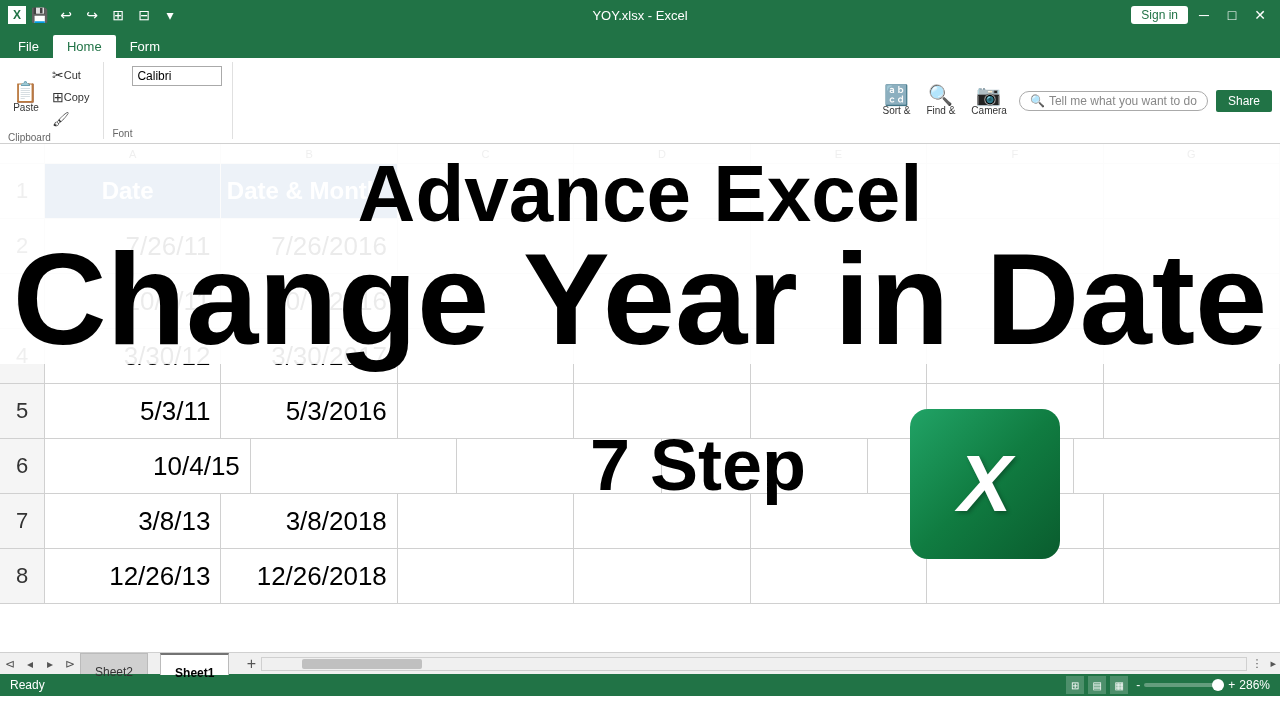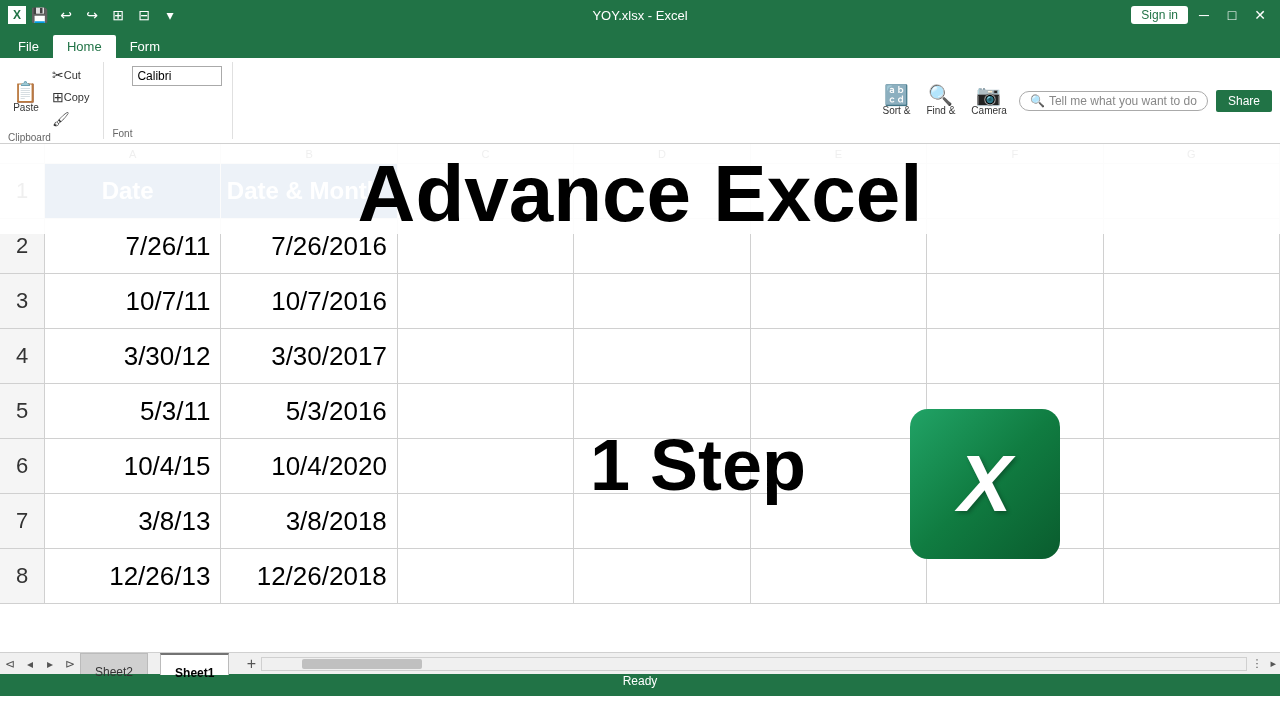--- a/index.html
+++ b/index.html
@@ -326,21 +326,20 @@
     
     .status-bar {
       height: 22px;
       background: #217346;
       display: flex;
       align-items: center;
       padding: 0 10px;
       gap: 20px;
       font-size: 12px;
       color: #fff;
-      flex-direction: column;
     }
     .status-right {
       margin-left: auto;
       display: flex;
       align-items: center;
       gap: 8px;
     }
     .zoom-slider {
       display: flex; align-items: center; gap: 4px;
     }
@@ -513,21 +512,20 @@
           <div class="cell">5/3/2016</div>
           <div class="cell empty"></div>
           <div class="cell empty"></div>
           <div class="cell empty"></div>
           <div class="cell empty"></div>
           <div class="cell empty"></div>
         </div>
         <div class="sheet-row">
           <div class="row-num">6</div>
           <div class="cell">10/4/15</div>
-          <div class="cell">10/4/2020</div>
           <div class="cell empty"></div>
           <div class="cell empty"></div>
           <div class="cell empty"></div>
           <div class="cell empty"></div>
           <div class="cell empty"></div>
         </div>
         <div class="sheet-row">
           <div class="row-num">7</div>
           <div class="cell">3/8/13</div>
           <div class="cell">3/8/2018</div>
@@ -545,23 +543,24 @@
           <div class="cell empty"></div>
           <div class="cell empty"></div>
           <div class="cell empty"></div>
           <div class="cell empty"></div>
         </div>
       </div>
   </div>
 
   <div class="overlay-title">
     <span class="advance-excel">Advance Excel</span>
-  </div>
-
-  <div class="three-step">1 Step</div>
+    <span class="change-year">Change Year in Date</span>
+  </div>
+
+  <div class="three-step">7 Step</div>
 
   <div class="excel-logo">
     <div class="excel-logo-bg">
       <span class="excel-logo-x">X</span>
     </div>
   </div>
 
 </div>
 
 <div style="display:flex;align-items:center;height:22px;background:#f0f0f0;border-top:1px solid #d0d0d0;">

